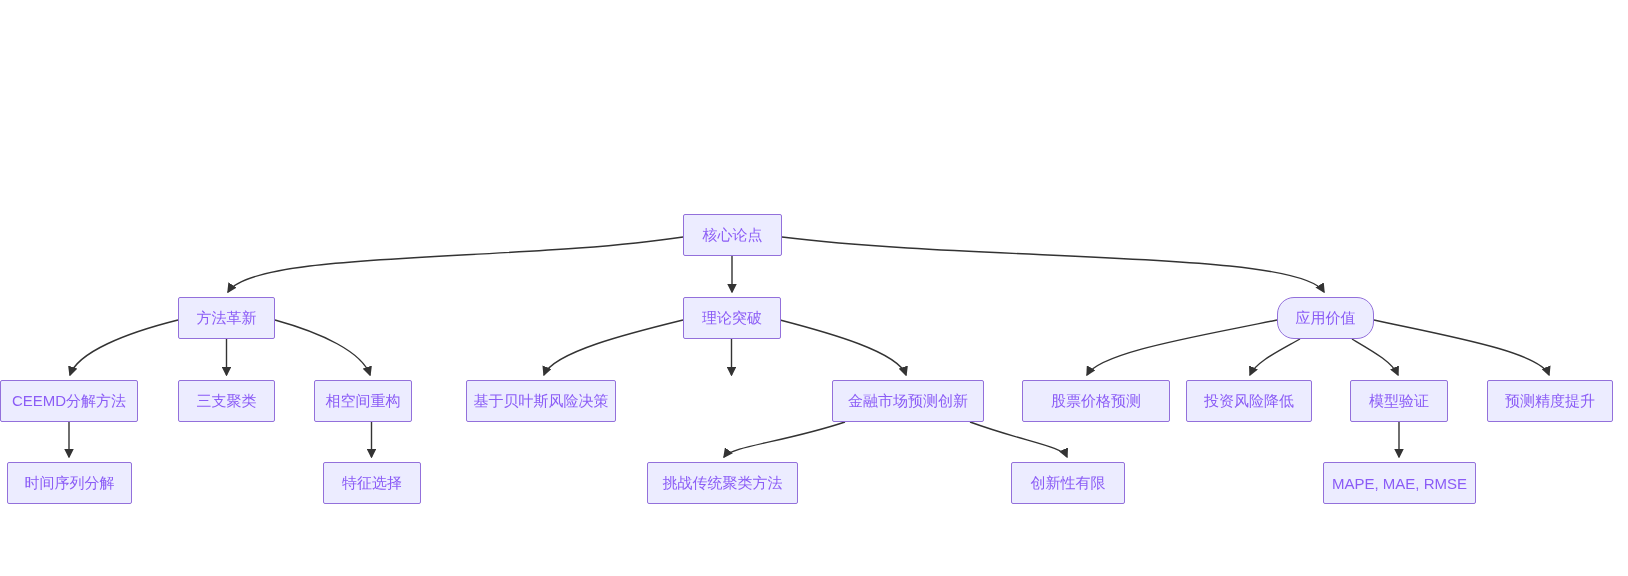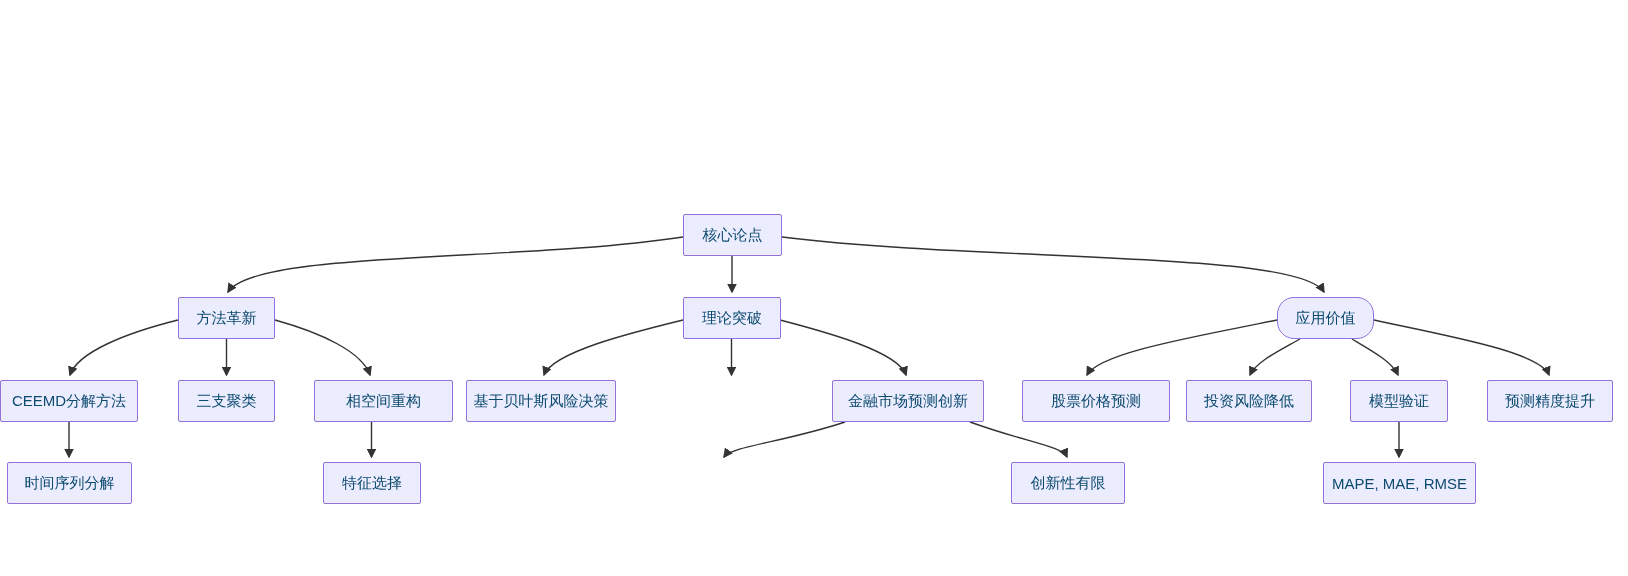--- a/index.html
+++ b/index.html
@@ -26,21 +26,21 @@
     position: absolute;
     height: 42px;
     box-sizing: border-box;
     background: #ECECFF;
     border: 1px solid #9370DB;
     border-radius: 2px;
     display: flex;
     align-items: center;
     justify-content: center;
     font-size: 15px;
-    color: #0c4a6e;
+    color: #8b5cf6;
     white-space: nowrap;
     text-align: center;
   }
 </style>
 </head>
 <body>
 
 <div class="canvas">
 
   <svg class="edges" viewBox="0 0 1628 576" xmlns="http://www.w3.org/2000/svg">
@@ -82,21 +82,21 @@
   <div class="node" style="left:1277px; top:297px; width:97px;border-radius:17px;">
     <span>应用价值</span>
   </div>
 
   <div class="node" style="left:0px; top:380px; width:138px;">
     <span>CEEMD分解方法</span>
   </div>
   <div class="node" style="left:178px; top:380px; width:97px;">
     <span>三支聚类</span>
   </div>
-  <div class="node" style="left:314px; top:380px; width:139px;">
+  <div class="node" style="left:314px; top:380px; width:98px;">
     <span>相空间重构</span>
   </div>
   <div class="node" style="left:466px; top:380px; width:150px;">
     <span>基于贝叶斯风险决策</span>
   </div>
   <div class="node" style="left:832px; top:380px; width:152px;">
     <span>金融市场预测创新</span>
   </div>
   <div class="node" style="left:1022px; top:380px; width:148px;">
     <span>股票价格预测</span>
@@ -110,20 +110,23 @@
   <div class="node" style="left:1487px; top:380px; width:126px;">
     <span>预测精度提升</span>
   </div>
 
   <div class="node" style="left:7px; top:462px; width:125px;">
     <span>时间序列分解</span>
   </div>
   <div class="node" style="left:323px; top:462px; width:98px;">
     <span>特征选择</span>
   </div>
+  <div class="node" style="left:647px; top:462px; width:151px;">
+    <span>挑战传统聚类方法</span>
+  </div>
   <div class="node" style="left:1011px; top:462px; width:114px;justify-content:center;">
     <span>创新性有限</span>
   </div>
   <div class="node" style="left:1323px; top:462px; width:153px;">
     <span>MAPE, MAE, RMSE</span>
   </div>
 
 </div>
 
 </body></html>

